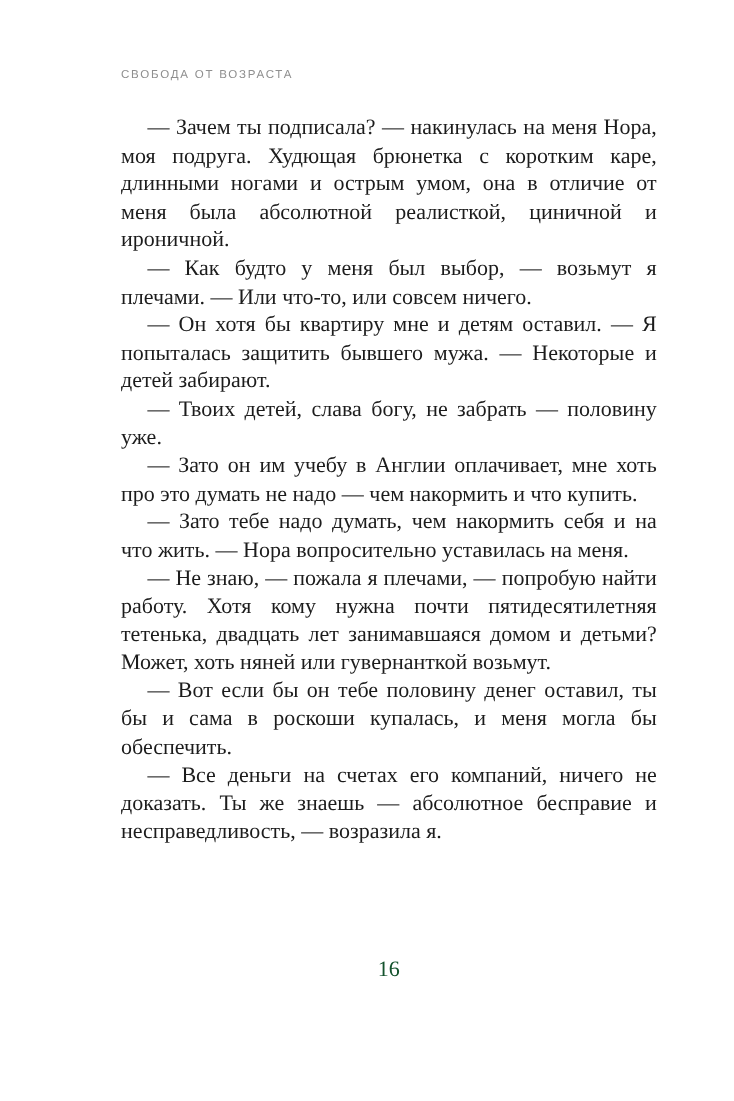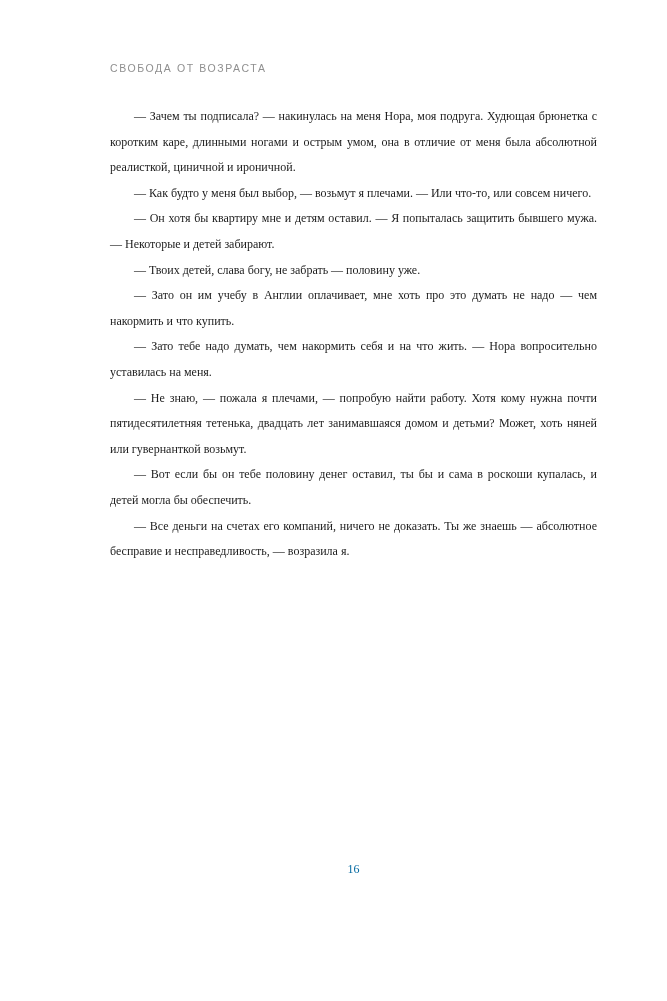--- a/index.html
+++ b/index.html
@@ -26,53 +26,53 @@
     font-family: "Liberation Sans", sans-serif;
     font-size: 10.5px;
     letter-spacing: 1.6px;
     color: #8f8f8f;
     font-weight: 400;
     text-transform: uppercase;
     margin-bottom: 30px;
   }
   .text-block {
     width: 487px;
-    font-size: 12px;
+    font-size: 20px;
     line-height: 25.6px;
     text-align: justify;
     color: #1c1c1c;
   }
   .para {
     margin: 0;
     padding: 0;
     text-indent: 24px;
   }
   .page-number {
     position: absolute;
-    bottom: 84px;
+    bottom: 68px;
     left: 110px;
     width: 487px;
     text-align: center;
-    font-size: 12px;
-    color: #0369a1;
+    font-size: 20px;
+    color: #14532d;
     font-family: "Liberation Serif", serif;
   }
 </style>
 </head>
 <body>
 
 <div class="page">
   <div class="running-head">СВОБОДА ОТ ВОЗРАСТА</div>
 
   <div class="text-block" id="text-block">
       <p class="para">— Зачем ты подписала? — накинулась на меня Нора, моя подруга. Худющая брюнетка с коротким каре, длинными ногами и острым умом, она в отличие от меня была абсолютной реалисткой, циничной и ироничной.</p>
       <p class="para">— Как будто у меня был выбор, — возьмут я плечами. — Или что-то, или совсем ничего.</p>
       <p class="para">— Он хотя бы квартиру мне и детям оставил. — Я попыталась защитить бывшего мужа. — Некоторые и детей забирают.</p>
       <p class="para">— Твоих детей, слава богу, не забрать — половину уже.</p>
       <p class="para">— Зато он им учебу в Англии оплачивает, мне хоть про это думать не надо — чем накормить и что купить.</p>
       <p class="para">— Зато тебе надо думать, чем накормить себя и на что жить. — Нора вопросительно уставилась на меня.</p>
       <p class="para">— Не знаю, — пожала я плечами, — попробую найти работу. Хотя кому нужна почти пятидесятилетняя тетенька, двадцать лет занимавшаяся домом и детьми? Может, хоть няней или гувернанткой возьмут.</p>
-      <p class="para">— Вот если бы он тебе половину денег оставил, ты бы и сама в роскоши купалась, и детей могла бы обеспечить.</p>
+      <p class="para">— Вот если бы он тебе половину денег оставил, ты бы и сама в роскоши купалась, и меня могла бы обеспечить.</p>
       <p class="para">— Все деньги на счетах его компаний, ничего не доказать. Ты же знаешь — абсолютное бесправие и несправедливость, — возразила я.</p>
     </div>
 
   <div class="page-number">16</div>
 </div>
 
 </body></html>

